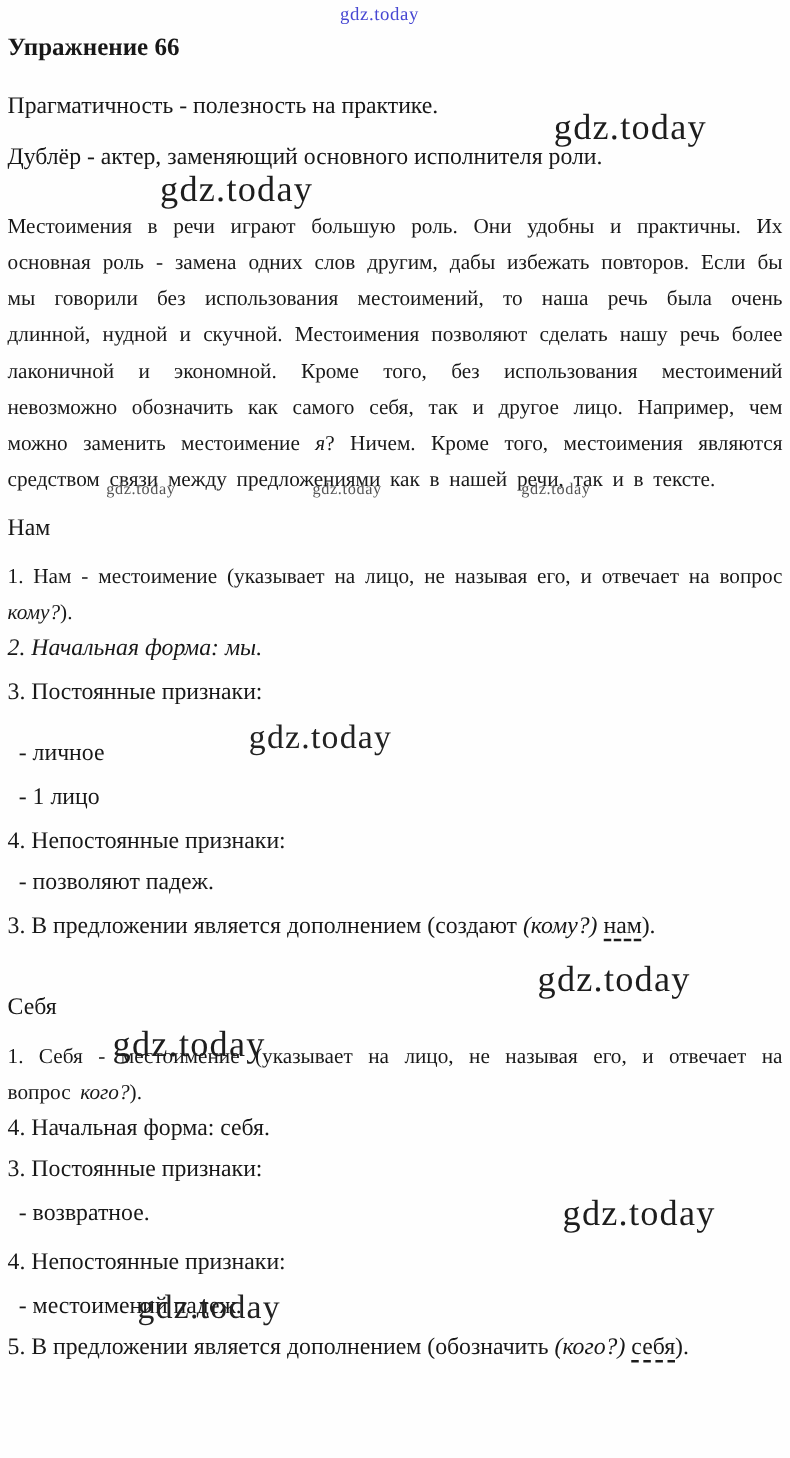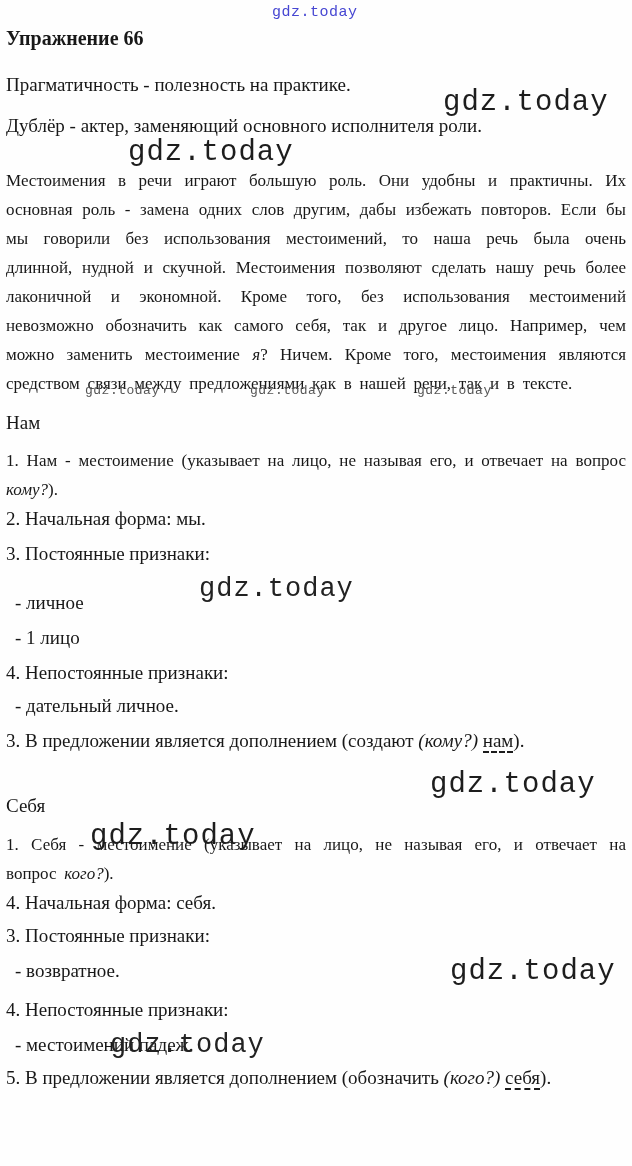--- a/index.html
+++ b/index.html
@@ -16,21 +16,21 @@
   .line{font-size:19px;line-height:22px;margin:0;}
   .just{
     font-size:17px;line-height:29px;margin:0;
     text-align:justify;word-spacing:3.5px;
   }
   .sub{padding-left:9px;}
   .it{font-style:italic;}
   .obj{border-bottom:2px dashed #1c1c1c;padding-bottom:0;margin-left:0.25em;}
   .wm{
     position:absolute;z-index:2;
-    font-family:Liberation Mono, monospace;
+    font-family:Liberation Serif, serif;
     white-space:nowrap;pointer-events:none;
     letter-spacing:1px;
   }
   .wm-blue{color:#4646d2;font-size:15px;font-weight:400;letter-spacing:0.5px;}
   .wm-big{color:#1d1d1d;font-size:29px;font-weight:300;}
   .wm-mid{color:#222222;font-size:27px;font-weight:300;}
   .wm-small{color:#555555;font-size:13px;font-weight:400;letter-spacing:0.5px;}
 </style>
 </head>
 <body>
@@ -54,26 +54,26 @@
   <p class="line" style="margin-top:24px;">Прагматичность - полезность на практике.</p>
 
   <p class="line" style="margin-top:19px;">Дублёр - актер, заменяющий основного исполнителя роли.</p>
 
   <p class="just" style="margin-top:29px;"><span>Местоимения в речи играют большую роль. Они удобны и практичны. Их основная роль - замена одних слов другим, дабы избежать повторов. Если бы мы говорили без использования местоимений, то наша речь была очень длинной, нудной и скучной. Местоимения позволяют сделать нашу речь более лаконичной и экономной. Кроме того, без использования местоимений невозможно обозначить как самого себя, так и другое лицо. Например, чем можно заменить местоимение </span><span class="it">я</span><span>? Ничем. Кроме того, местоимения являются средством связи между предложениями как в нашей речи, так и в тексте.</span></p>
 
   <p class="line" style="margin-top:14px;">Нам</p>
 
   <p class="just" style="margin-top:12px;"><span>1. Нам - местоимение (указывает на лицо, не называя его, и отвечает на вопрос </span><span class="it">кому?</span><span>).</span></p>
 
-  <p class="line" style="margin-top:4px;">2. Начальная форма: мы.</p>
+  <p class="line" style="margin-top:4px;font-style:italic;">2. Начальная форма: мы.</p>
   <p class="line" style="margin-top:13px;">3. Постоянные признаки:</p>
   <p class="line sub" style="margin-top:27px;">- личное</p>
   <p class="line sub" style="margin-top:13px;">- 1 лицо</p>
   <p class="line" style="margin-top:13px;">4. Непостоянные признаки:</p>
-  <p class="line sub" style="margin-top:11px;">- дательный личное.</p>
+  <p class="line sub" style="margin-top:11px;">- позволяют падеж.</p>
 
   <p class="line" style="margin-top:13px;"><span>3. В предложении является дополнением (создают </span><span class="it">(кому?)</span><span class="obj">нам</span><span>).</span></p>
 
   <p class="line" style="margin-top:43px;">Себя</p>
 
   <p class="just" style="margin-top:13px;"><span>1. Себя - местоимение (указывает на лицо, не называя его, и отвечает на вопрос </span><span class="it">кого?</span><span>).</span></p>
 
   <p class="line" style="margin-top:4px;">4. Начальная форма: себя.</p>
   <p class="line" style="margin-top:11px;">3. Постоянные признаки:</p>
   <p class="line sub" style="margin-top:13px;">- возвратное.</p>

